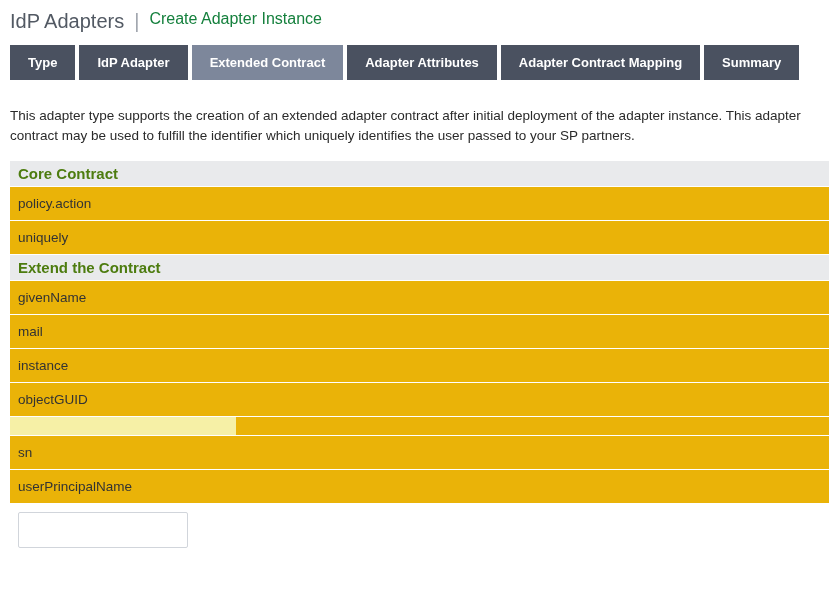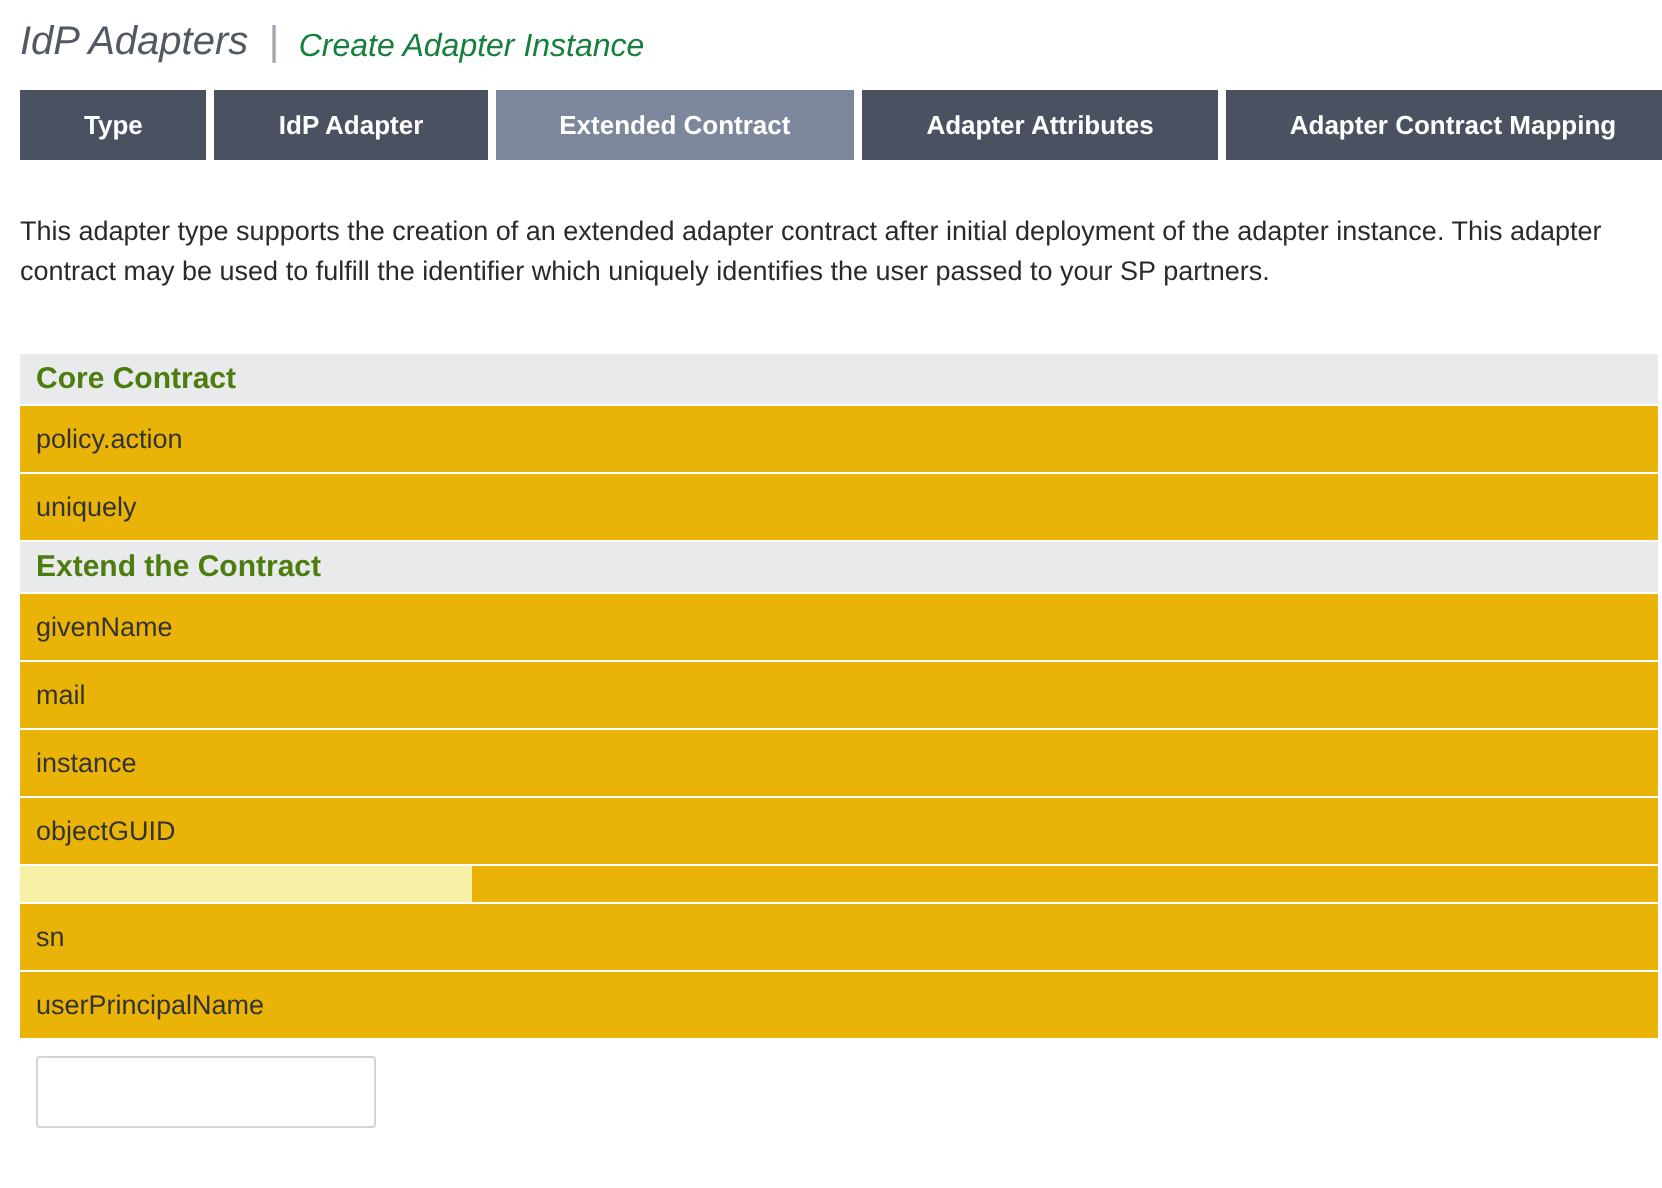--- a/index.html
+++ b/index.html
@@ -9,24 +9,23 @@
     }
     body {
       font-family: -apple-system, BlinkMacSystemFont, "Segoe UI", Arial, sans-serif;
       background: #fff;
       padding: 0;
       width: 831px;
       overflow-x: hidden;
     }
     .header {
       display: flex;
-      align-items: flex-end;
+      align-items: flex-start;
       padding: 10px 10px 12px 10px;
       color: #374151;
-      font-style: italic;
     }
     .header-main {
       font-size: 20px;
       font-weight: 400;
       color: #525963;
     }
     .header-divider {
       color: #a0a5ad;
       margin: 0 10px;
       font-size: 20px;
@@ -41,34 +40,34 @@
       display: flex;
       gap: 4px;
       padding: 0 10px;
       margin-bottom: 22px;
     }
     .tab {
       background: #4a5160;
       color: #fff;
       font-size: 13px;
       font-weight: 600;
-      padding: 10px 32px;
+      padding: 10px 18px;
       cursor: pointer;
       border: none;
       text-align: center;
       white-space: nowrap;
     }
     .tab.active {
       background: #7d879b;
     }
     .description {
       font-size: 13.5px;
       color: #2a2a2a;
       line-height: 1.45;
-      padding: 4px 10px 32px 10px;
+      padding: 4px 10px 16px 10px;
     }
     .section-header {
       background: #e9eaec;
       font-weight: 700;
       font-size: 15px;
       color: #4d7c0f;
       padding: 4px 8px;
       margin-bottom: 1px;
     }
     .row {

